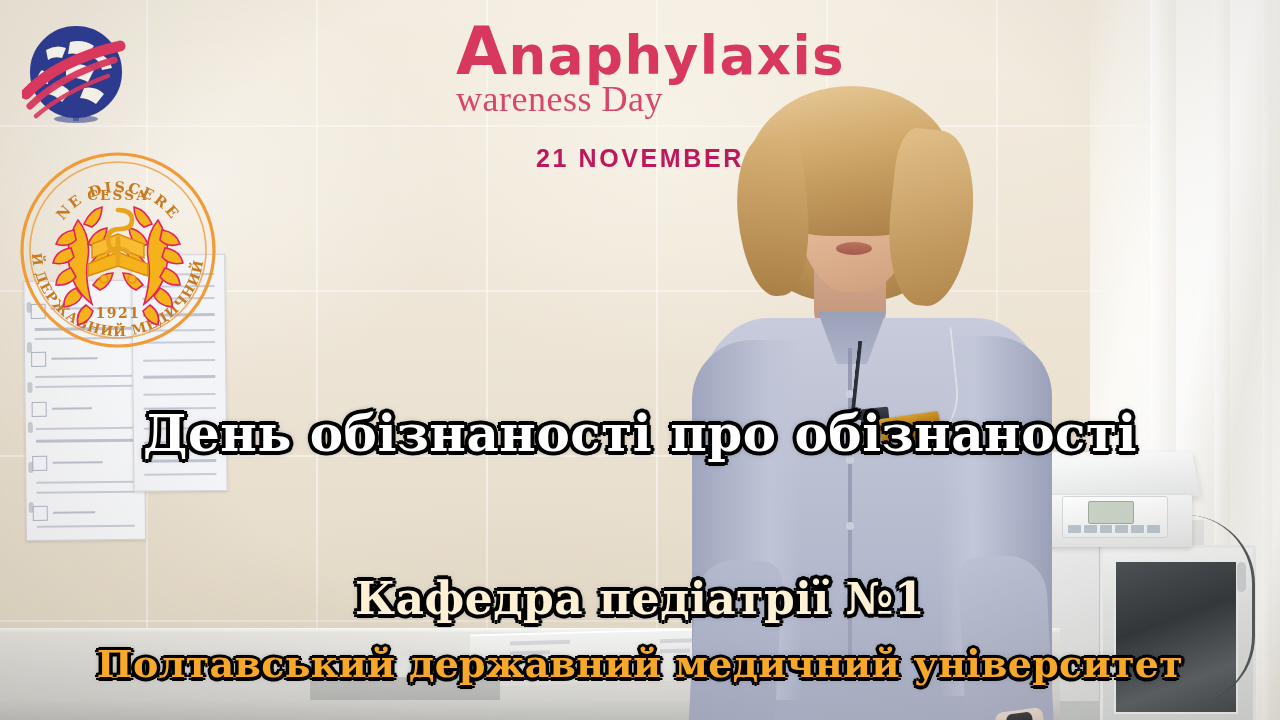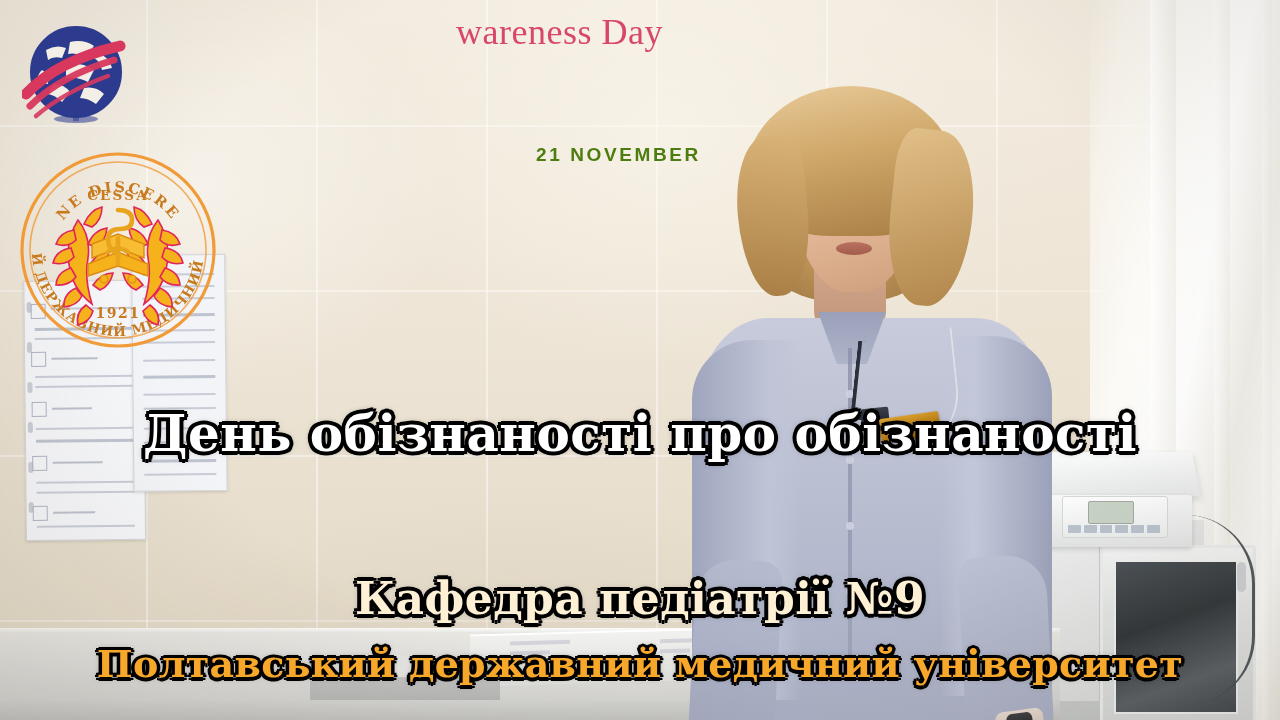--- a/index.html
+++ b/index.html
@@ -300,21 +300,21 @@
     font-size:53px;letter-spacing:1.5px;color:#d8385e;line-height:1.02;
   }
   .ana-line2{
     font-family:Liberation Serif, serif;font-weight:normal;
     font-size:36px;letter-spacing:.5px;color:#d8466a;line-height:1.02;margin-top:-4px;
   }
   .ana-cap{font-weight:bold;font-size:66px;color:#d8385e;}
   .date-line{
     position:absolute;left:528px;top:136px;
     font-family:"Liberation Sans",sans-serif;font-weight:bold;
-    font-size:19px;letter-spacing:2.6px;color:#4d7c0f;
+    font-size:25px;letter-spacing:2.6px;color:#be185d;
   }
 
   
   .seal{position:absolute;left:16px;top:148px;width:204px;height:204px;}
   .seal svg{display:block;}
 
   
   .cap{
     position:absolute;text-align:center;white-space:nowrap;
     font-family:"DejaVu Serif","Liberation Serif",serif;font-weight:bold;
@@ -497,20 +497,23 @@
         <path d="M4 74 Q36 40 98 26" stroke="#d8385e" stroke-width="11" fill="none" stroke-linecap="round"></path>
         <path d="M8 86 Q38 56 92 40" stroke="#d8385e" stroke-width="7" fill="none" stroke-linecap="round" opacity=".95"></path>
         <path d="M14 96 Q42 72 86 56" stroke="#d8385e" stroke-width="4.5" fill="none" stroke-linecap="round" opacity=".9"></path>
         <ellipse cx="54" cy="99" rx="22" ry="4" fill="#2c3b8e" opacity=".55"></ellipse>
         <rect x="51" y="93" width="6" height="8" fill="#2c3b8e" opacity=".55"></rect>
       </svg>
     </div>
 
 
     <div class="ana-block">
+      <div class="ana-line1">
+        <span class="ana-cap">A</span><span>naphylaxis</span>
+      </div>
       <div class="ana-line2">wareness Day</div>
     </div>
 
     <div class="date-line">21 NOVEMBER</div>
   </div>
 
   <div class="seal">
     <svg width="204" height="204" viewBox="0 0 204 204">
       <defs>
         <path id="topArc" d="M 36 110 A 66 66 0 0 1 168 110"></path>
@@ -565,16 +568,16 @@
         <path d="M102 62 q14 0 14 10 q0 9 -12 9 q-12 0 -12 10 q0 11 10 15"></path>
         <path d="M102 90 L102 116"></path>
         <path d="M92 104 q10 -7 20 0"></path>
       </g>
 
       <text x="102" y="170" font-family="DejaVu Serif, serif" font-size="14" fill="#c87a1e" font-weight="bold" letter-spacing="1.5" text-anchor="middle">1921</text>
     </svg>
   </div>
 
   <div class="cap cap-main">День обізнаності про обізнаності</div>
-  <div class="cap cap-dept">Кафедра педіатрії №9</div>
+  <div class="cap cap-dept">Кафедра педіатрії №1</div>
   <div class="cap cap-univ">Полтавський державний медичний університет</div>
 
 </div>
 
 </body></html>

